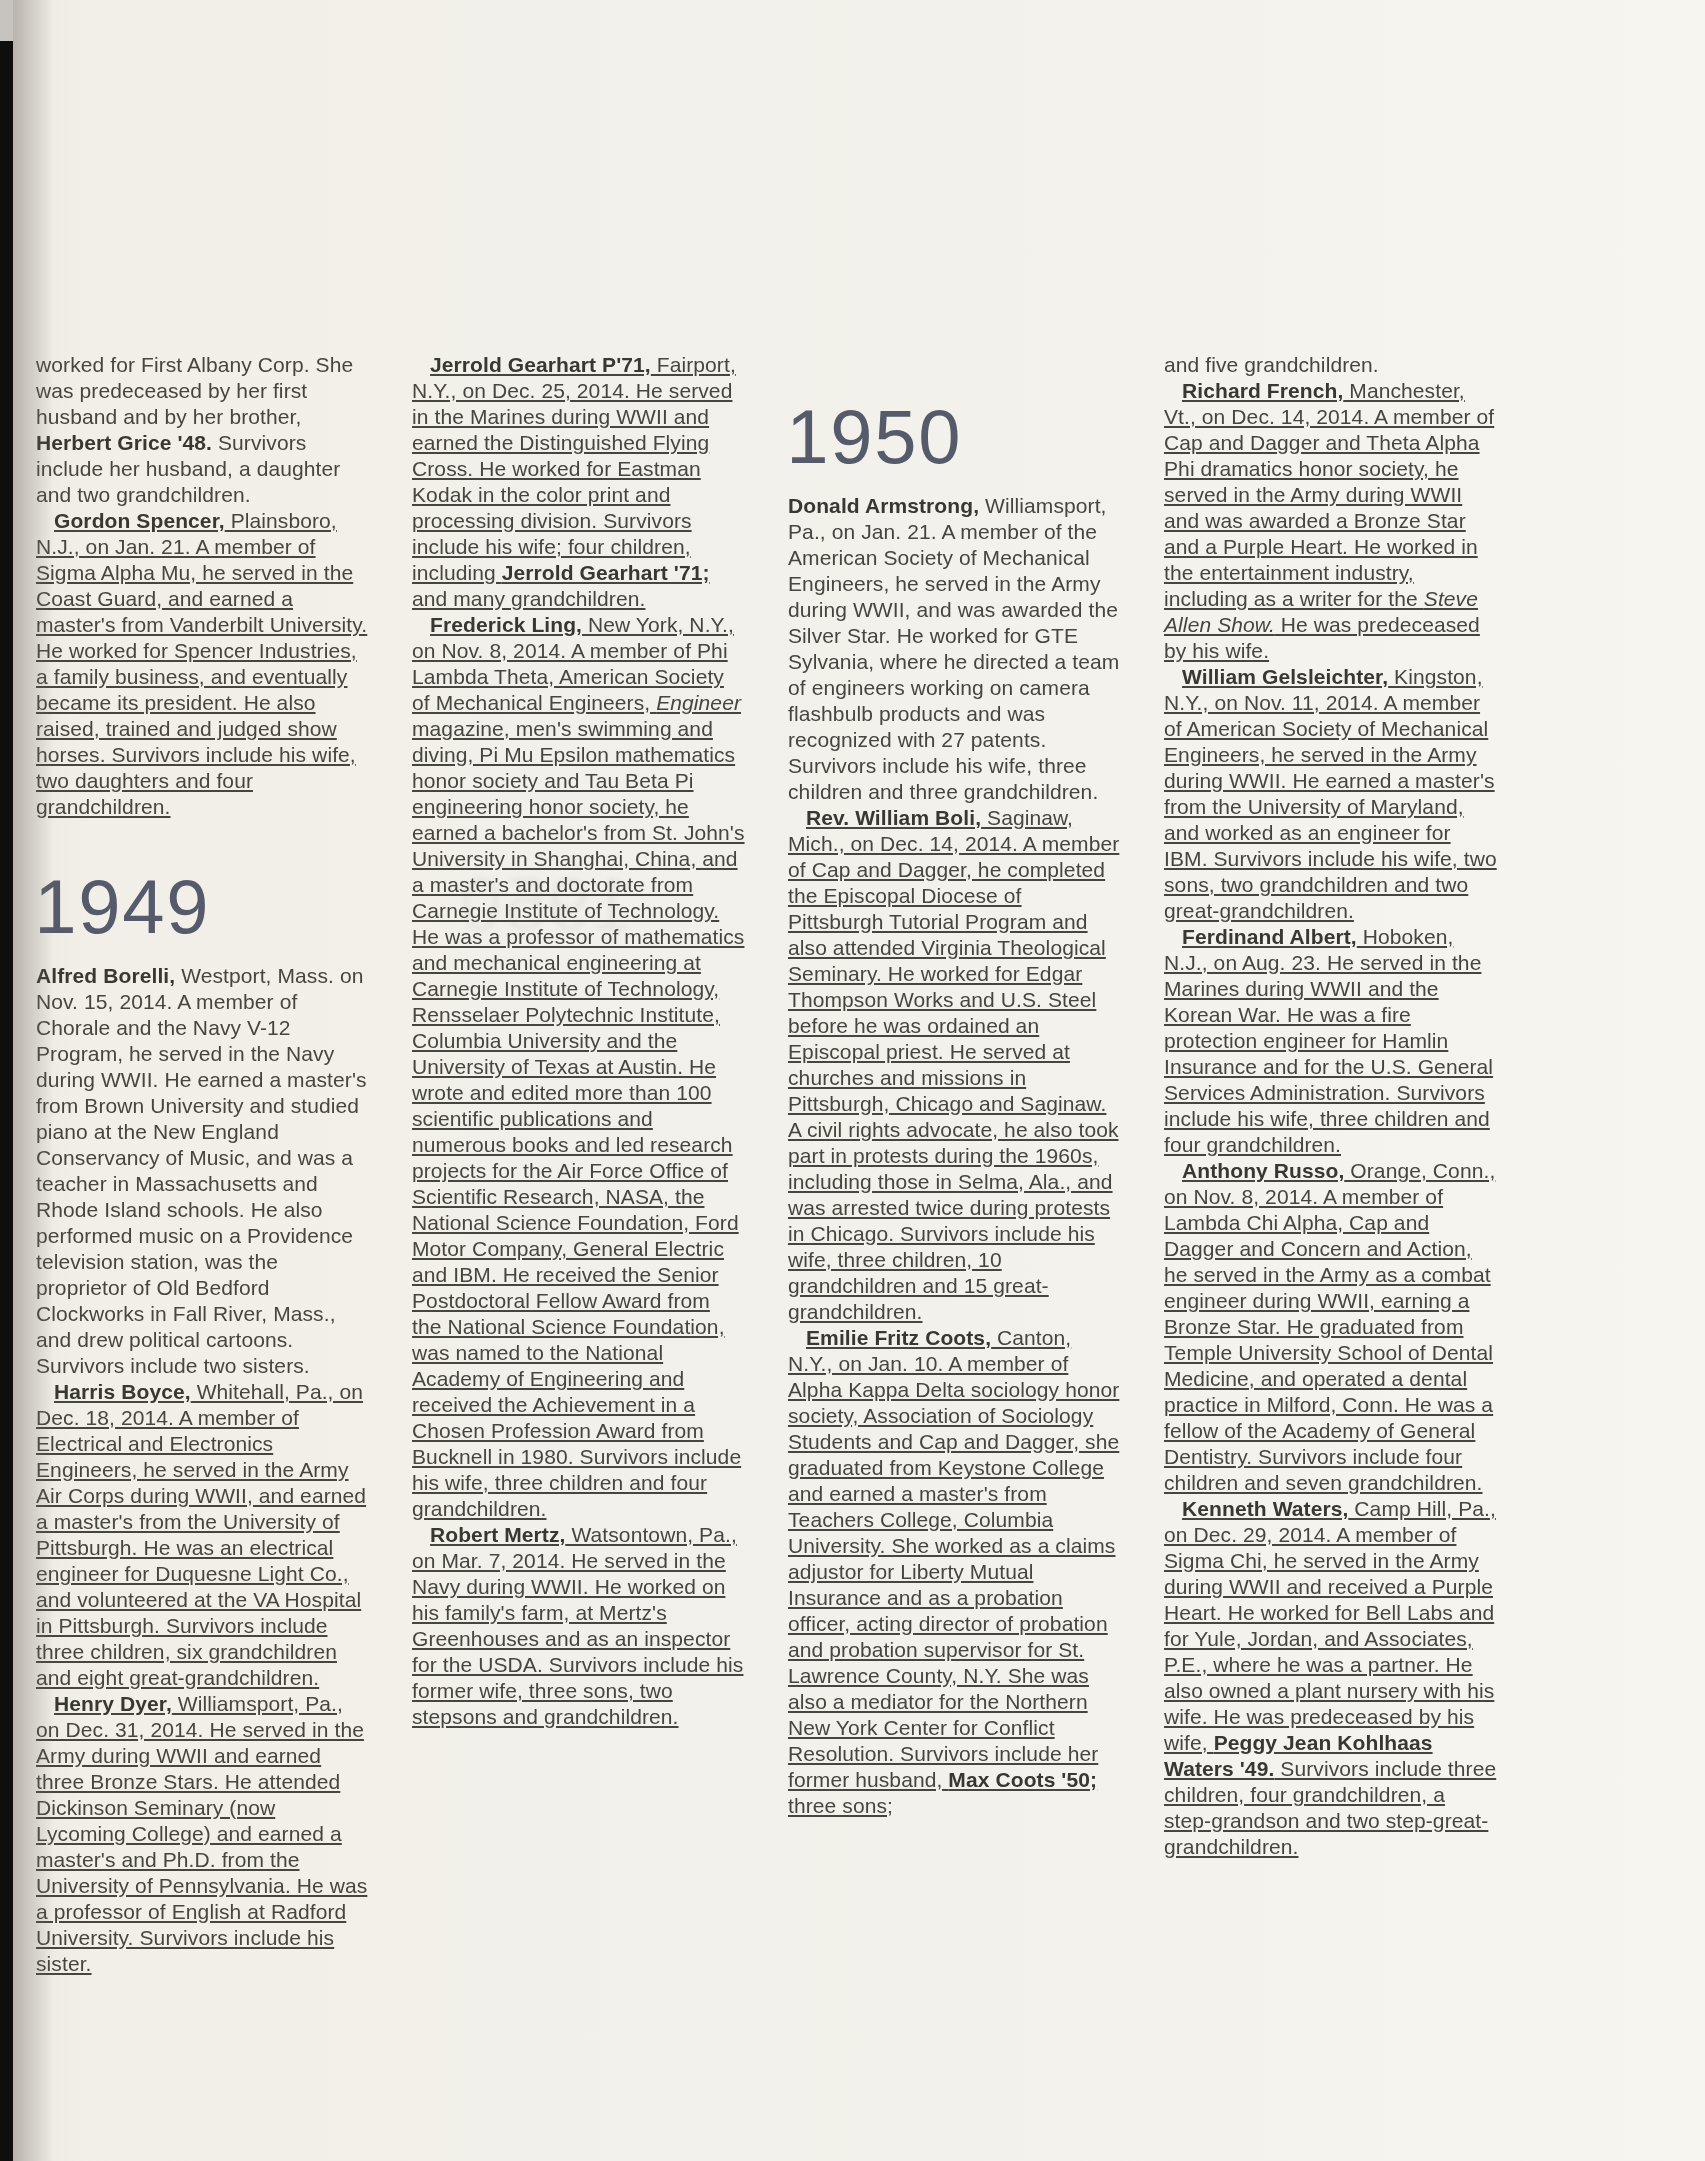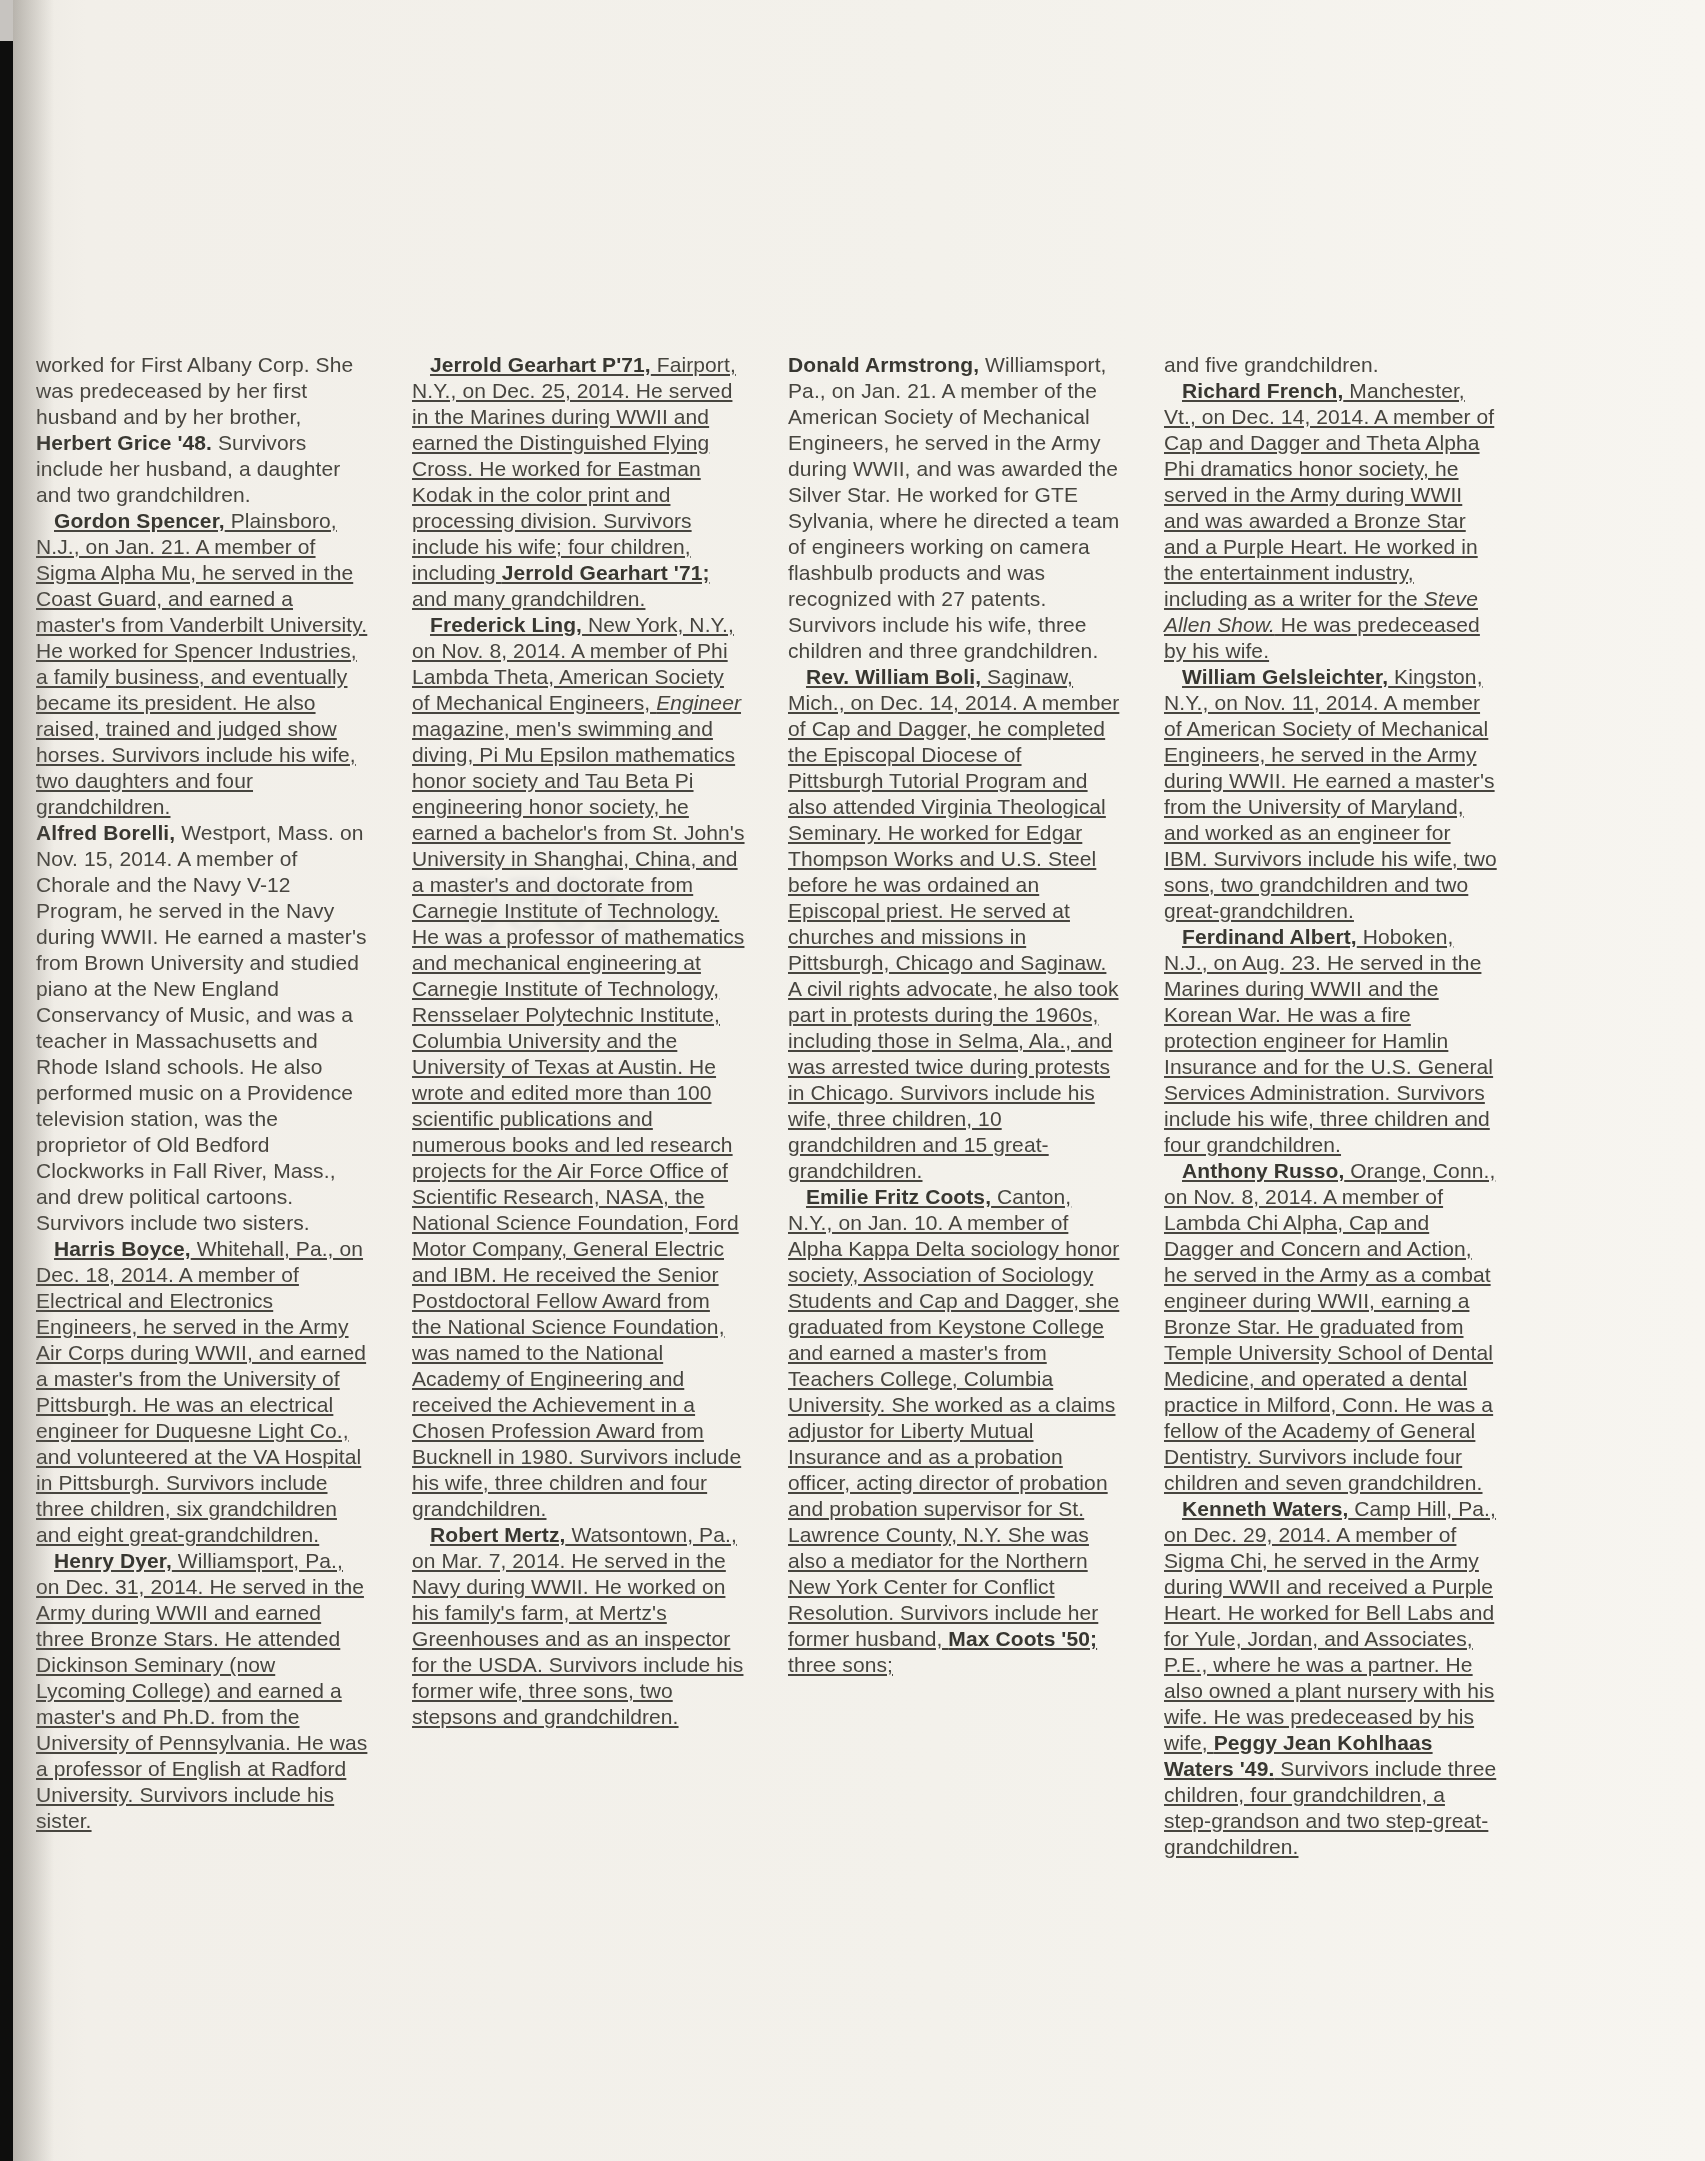--- a/index.html
+++ b/index.html
@@ -52,30 +52,32 @@
 </head>
 <body>
 
 <div class="paper">
   <div class="ghost">1950</div>
 
   <div class="columns">
       <div class="column">
         <p class="entry"><span class="">worked for First Albany Corp. She was predeceased by her first husband and by her brother, </span><span class="b">Herbert Grice '48.</span><span class=""> Survivors include her husband, a daughter and two grandchildren.</span></p>
         <p class="entry indent"><span class="b">Gordon Spencer,</span><span class=""> Plainsboro, N.J., on Jan. 21. A member of Sigma Alpha Mu, he served in the Coast Guard, and earned a master's from Vanderbilt University. He worked for Spencer Industries, a family business, and eventually became its president. He also raised, trained and judged show horses. Survivors include his wife, two daughters and four grandchildren.</span></p>
+        <div class="year-heading">1949</div>
         <p class="entry"><span class="b">Alfred Borelli,</span><span class=""> Westport, Mass. on Nov. 15, 2014. A member of Chorale and the Navy V-12 Program, he served in the Navy during WWII. He earned a master's from Brown University and studied piano at the New England Conservancy of Music, and was a teacher in Massachusetts and Rhode Island schools. He also performed music on a Providence television station, was the proprietor of Old Bedford Clockworks in Fall River, Mass., and drew political cartoons. Survivors include two sisters.</span></p>
         <p class="entry indent"><span class="b">Harris Boyce,</span><span class=""> Whitehall, Pa., on Dec. 18, 2014. A member of Electrical and Electronics Engineers, he served in the Army Air Corps during WWII, and earned a master's from the University of Pittsburgh. He was an electrical engineer for Duquesne Light Co., and volunteered at the VA Hospital in Pittsburgh. Survivors include three children, six grandchildren and eight great-grandchildren.</span></p>
         <p class="entry indent"><span class="b">Henry Dyer,</span><span class=""> Williamsport, Pa., on Dec. 31, 2014. He served in the Army during WWII and earned three Bronze Stars. He attended Dickinson Seminary (now Lycoming College) and earned a master's and Ph.D. from the University of Pennsylvania. He was a professor of English at Radford University. Survivors include his sister.</span></p>
       </div>
       <div class="column">
         <p class="entry indent"><span class="b">Jerrold Gearhart P'71,</span><span class=""> Fairport, N.Y., on Dec. 25, 2014. He served in the Marines during WWII and earned the Distinguished Flying Cross. He worked for Eastman Kodak in the color print and processing division. Survivors include his wife; four children, including </span><span class="b">Jerrold Gearhart '71;</span><span class=""> and many grandchildren.</span></p>
         <p class="entry indent"><span class="b">Frederick Ling,</span><span class=""> New York, N.Y., on Nov. 8, 2014. A member of Phi Lambda Theta, American Society of Mechanical Engineers, </span><span class=" i">Engineer</span><span class=""> magazine, men's swimming and diving, Pi Mu Epsilon mathematics honor society and Tau Beta Pi engineering honor society, he earned a bachelor's from St. John's University in Shanghai, China, and a master's and doctorate from Carnegie Institute of Technology. He was a professor of mathematics and mechanical engineering at Carnegie Institute of Technology, Rensselaer Polytechnic Institute, Columbia University and the University of Texas at Austin. He wrote and edited more than 100 scientific publications and numerous books and led research projects for the Air Force Office of Scientific Research, NASA, the National Science Foundation, Ford Motor Company, General Electric and IBM. He received the Senior Postdoctoral Fellow Award from the National Science Foundation, was named to the National Academy of Engineering and received the Achievement in a Chosen Profession Award from Bucknell in 1980. Survivors include his wife, three children and four grandchildren.</span></p>
         <p class="entry indent"><span class="b">Robert Mertz,</span><span class=""> Watsontown, Pa., on Mar. 7, 2014. He served in the Navy during WWII. He worked on his family's farm, at Mertz's Greenhouses and as an inspector for the USDA. Survivors include his former wife, three sons, two stepsons and grandchildren.</span></p>
       </div>
       <div class="column">
+        <div class="year-heading">1950</div>
         <p class="entry"><span class="b">Donald Armstrong,</span><span class=""> Williamsport, Pa., on Jan. 21. A member of the American Society of Mechanical Engineers, he served in the Army during WWII, and was awarded the Silver Star. He worked for GTE Sylvania, where he directed a team of engineers working on camera flashbulb products and was recognized with 27 patents. Survivors include his wife, three children and three grandchildren.</span></p>
         <p class="entry indent"><span class="b">Rev. William Boli,</span><span class=""> Saginaw, Mich., on Dec. 14, 2014. A member of Cap and Dagger, he completed the Episcopal Diocese of Pittsburgh Tutorial Program and also attended Virginia Theological Seminary. He worked for Edgar Thompson Works and U.S. Steel before he was ordained an Episcopal priest. He served at churches and missions in Pittsburgh, Chicago and Saginaw. A civil rights advocate, he also took part in protests during the 1960s, including those in Selma, Ala., and was arrested twice during protests in Chicago. Survivors include his wife, three children, 10 grandchildren and 15 great-grandchildren.</span></p>
         <p class="entry indent"><span class="b">Emilie Fritz Coots,</span><span class=""> Canton, N.Y., on Jan. 10. A member of Alpha Kappa Delta sociology honor society, Association of Sociology Students and Cap and Dagger, she graduated from Keystone College and earned a master's from Teachers College, Columbia University. She worked as a claims adjustor for Liberty Mutual Insurance and as a probation officer, acting director of probation and probation supervisor for St. Lawrence County, N.Y. She was also a mediator for the Northern New York Center for Conflict Resolution. Survivors include her former husband, </span><span class="b">Max Coots '50;</span><span class=""> three sons;</span></p>
       </div>
       <div class="column">
         <p class="entry"><span class="">and five grandchildren.</span></p>
         <p class="entry indent"><span class="b">Richard French,</span><span class=""> Manchester, Vt., on Dec. 14, 2014. A member of Cap and Dagger and Theta Alpha Phi dramatics honor society, he served in the Army during WWII and was awarded a Bronze Star and a Purple Heart. He worked in the entertainment industry, including as a writer for the </span><span class=" i">Steve Allen Show.</span><span class=""> He was predeceased by his wife.</span></p>
         <p class="entry indent"><span class="b">William Gelsleichter,</span><span class=""> Kingston, N.Y., on Nov. 11, 2014. A member of American Society of Mechanical Engineers, he served in the Army during WWII. He earned a master's from the University of Maryland, and worked as an engineer for IBM. Survivors include his wife, two sons, two grandchildren and two great-grandchildren.</span></p>
         <p class="entry indent"><span class="b">Ferdinand Albert,</span><span class=""> Hoboken, N.J., on Aug. 23. He served in the Marines during WWII and the Korean War. He was a fire protection engineer for Hamlin Insurance and for the U.S. General Services Administration. Survivors include his wife, three children and four grandchildren.</span></p>
         <p class="entry indent"><span class="b">Anthony Russo,</span><span class=""> Orange, Conn., on Nov. 8, 2014. A member of Lambda Chi Alpha, Cap and Dagger and Concern and Action, he served in the Army as a combat engineer during WWII, earning a Bronze Star. He graduated from Temple University School of Dental Medicine, and operated a dental practice in Milford, Conn. He was a fellow of the Academy of General Dentistry. Survivors include four children and seven grandchildren.</span></p>

